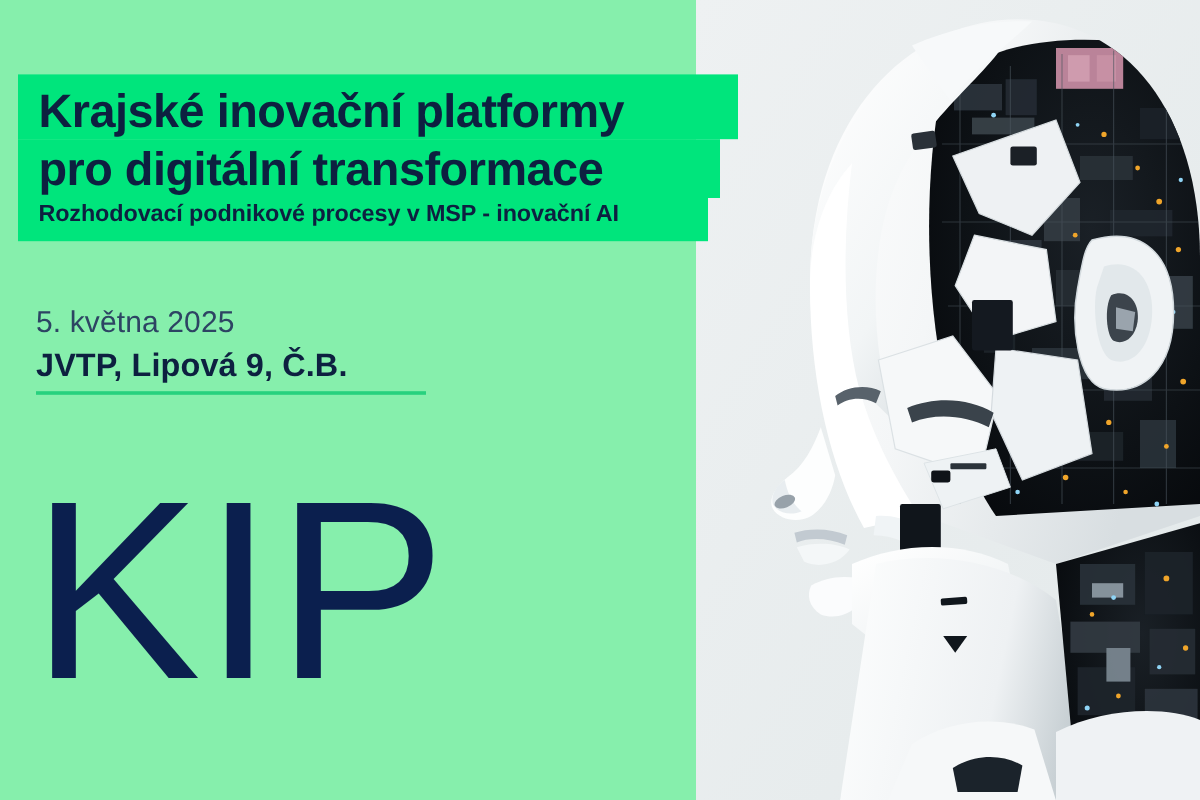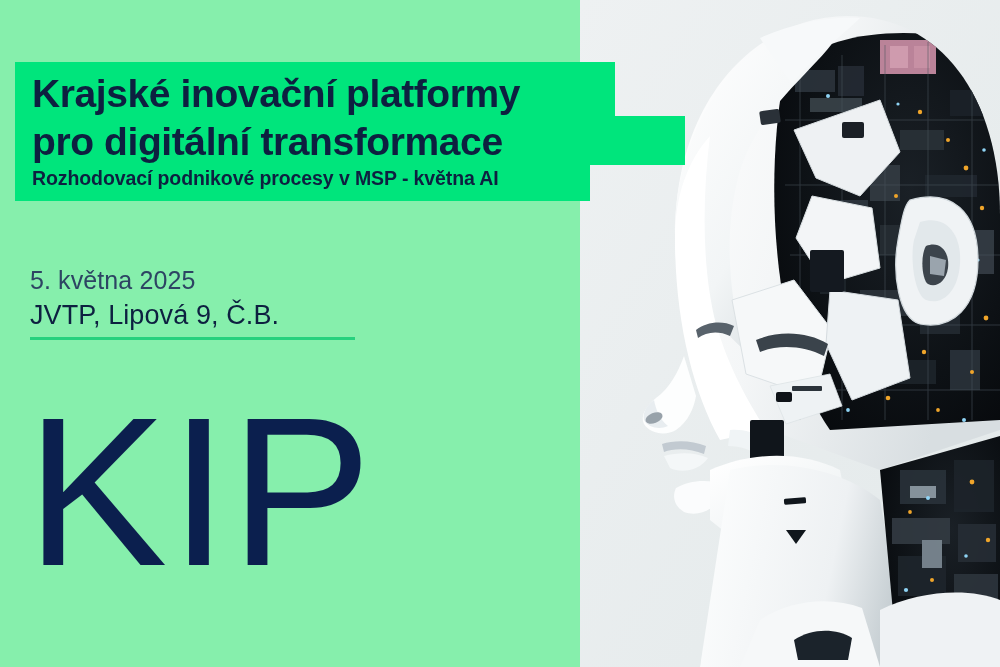--- a/index.html
+++ b/index.html
@@ -53,21 +53,21 @@
   }
   .hl-row.line1 {
     width: 600px;
     padding: 9px 0 0 17px;
     font-size: 39px;
     font-weight: bold;
     line-height: 45px;
     letter-spacing: -0.4px;
   }
   .hl-row.line2 {
-    width: 670px;
+    width: 585px;
     padding: 2px 0 0 17px;
     font-size: 39px;
     font-weight: bold;
     line-height: 47px;
     letter-spacing: -0.4px;
   }
   .hl-row.line3 {
     width: 575px;
     padding: 0 0 10px 17px;
     font-size: 19.5px;
@@ -75,33 +75,32 @@
     line-height: 26px;
     letter-spacing: -0.1px;
   }
 
   
   .event-block {
     position: absolute;
     left: 30px;
     top: 252px;
     width: 420px;
-    margin-top: 11px;
   }
   .event-date {
     color: #2d4463;
     font-size: 25px;
     font-weight: normal;
     line-height: 34px;
     letter-spacing: 0.1px;
   }
   .event-venue {
     color: #0d2040;
     font-size: 27px;
-    font-weight: normal;
+    font-weight: bold;
     line-height: 36px;
     letter-spacing: 0.1px;
   }
   .venue-rule {
     margin-top: 4px;
     width: 325px;
     height: 3px;
     background: #27d17e;
   }
 
@@ -309,21 +308,21 @@
       </g>
 
       <rect x="204" y="498" width="22" height="6" rx="1.5" fill="#10161c" transform="rotate(-4 215 501)"></rect>
       <path d="M 206 530 L 226 530 L 216 544 Z" fill="#10161c"></path>
     </svg>
   </div>
 
   <div class="headline-group">
     <div class="hl-row line1">Krajské inovační platformy</div>
     <div class="hl-row line2">pro digitální transformace</div>
-    <div class="hl-row line3">Rozhodovací podnikové procesy v MSP - května AI</div>
+    <div class="hl-row line3">Rozhodovací podnikové procesy v MSP - inovační AI</div>
   </div>
 
   <div class="event-block">
     <div class="event-date">5. května 2025</div>
     <div class="event-venue">JVTP, Lipová 9, Č.B.</div>
     <div class="venue-rule"></div>
   </div>
 
   <div class="brand-mark">KIP</div>
 

